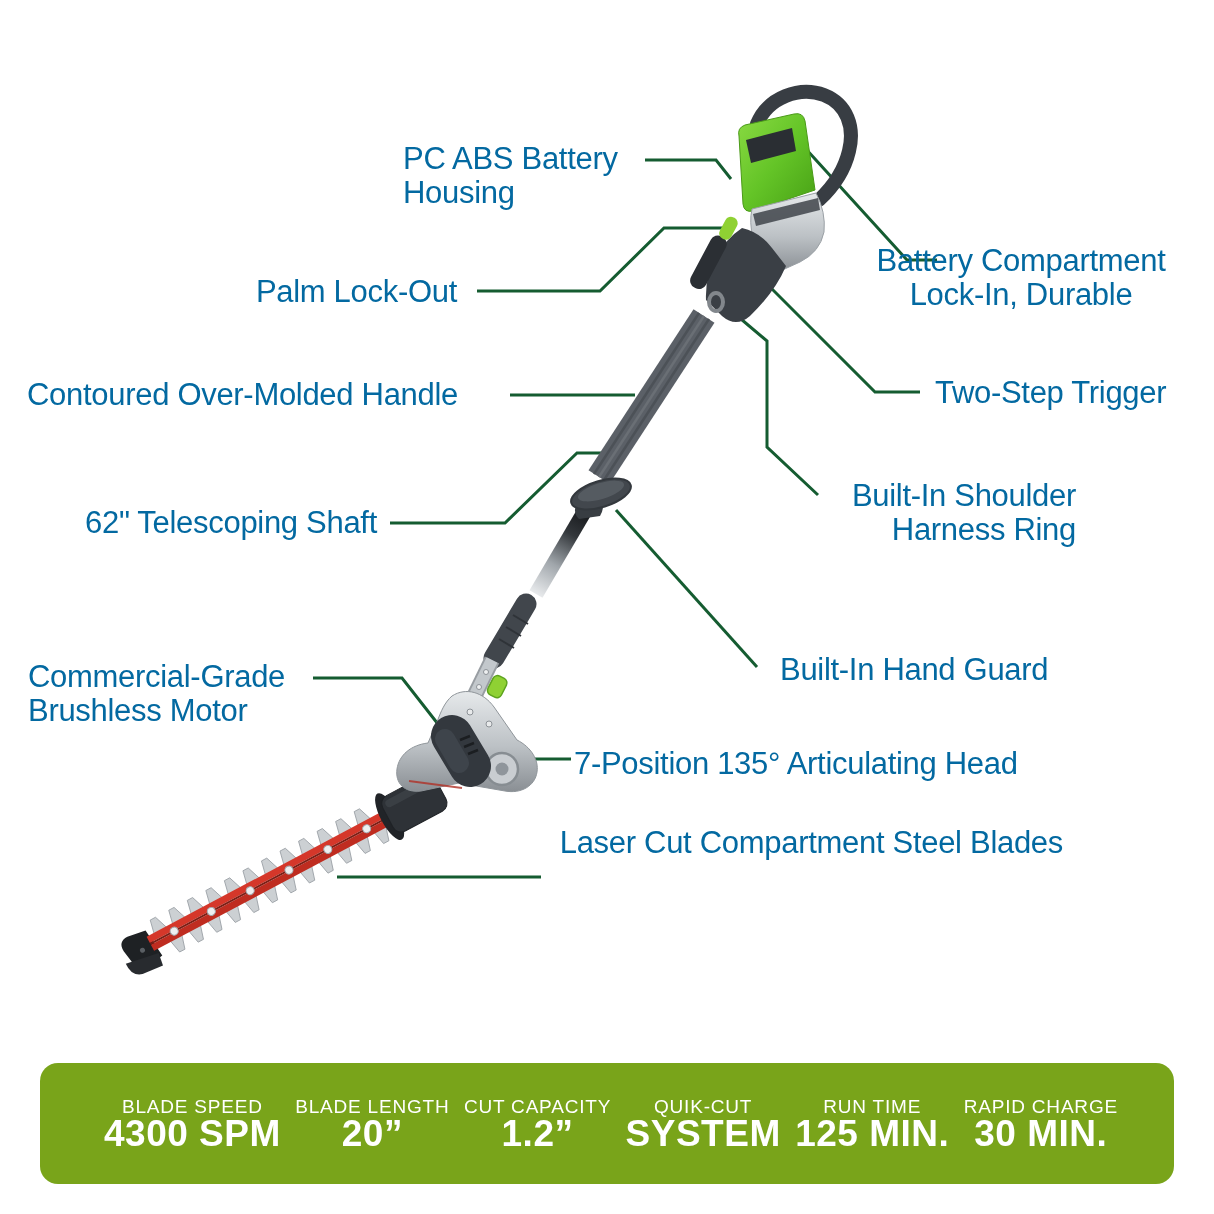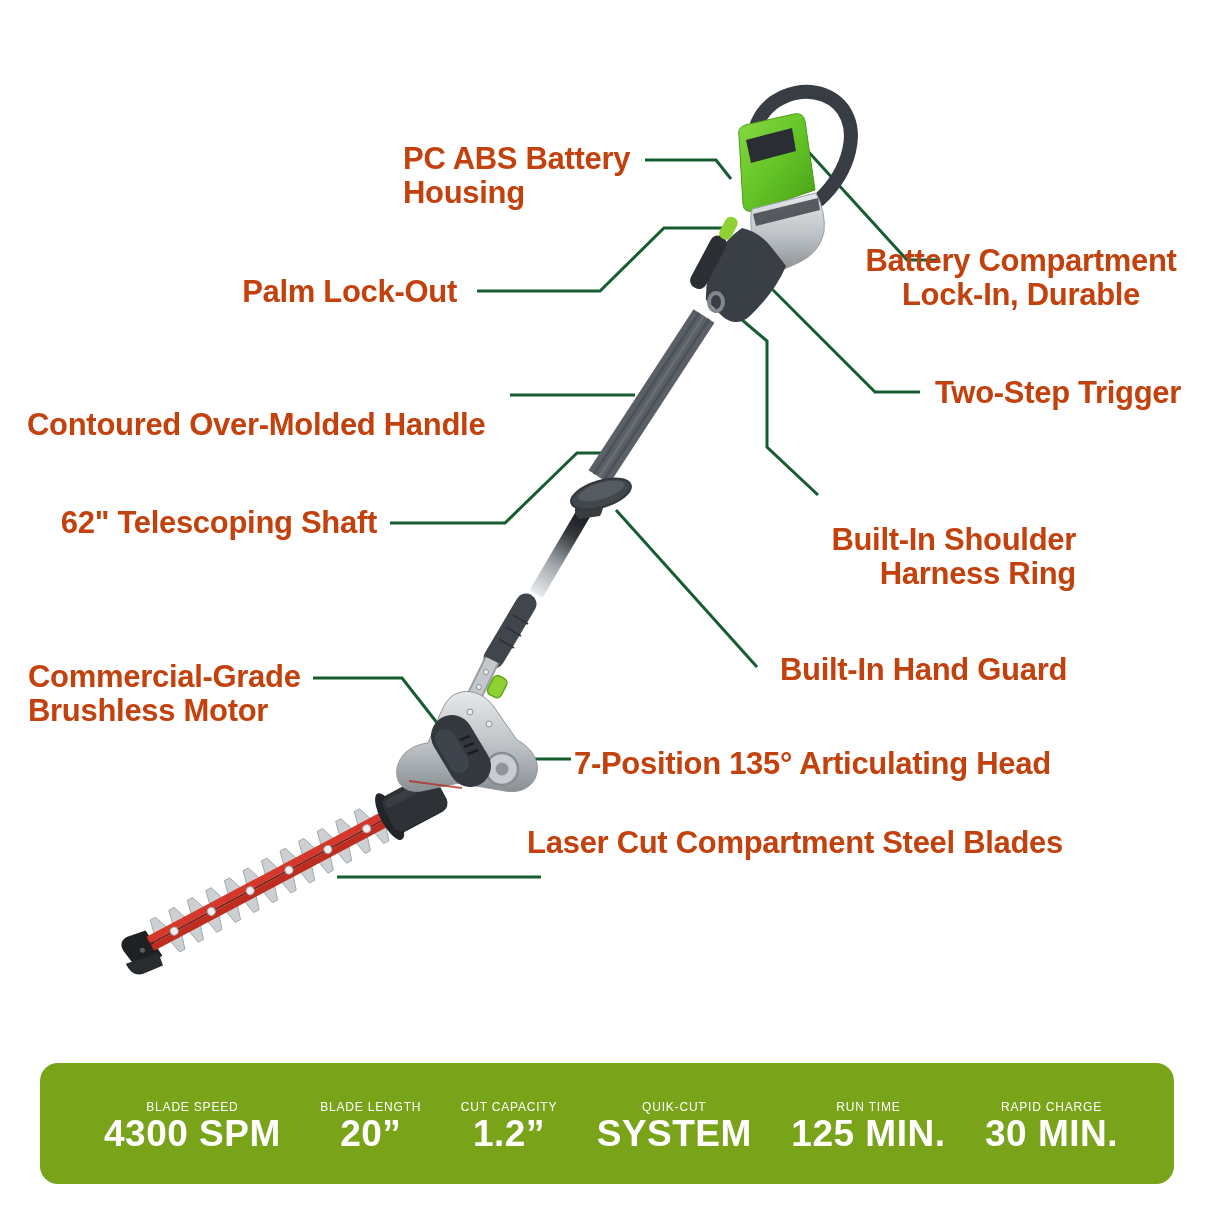--- a/index.html
+++ b/index.html
@@ -2,33 +2,33 @@
 <html><head>
 <meta charset="utf-8">
 <style>
   html,body{margin:0;padding:0;background:#ffffff;}
   .stage{
     position:relative;width:1214px;height:1214px;background:#ffffff;
     font-family:"Liberation Sans","DejaVu Sans",sans-serif;overflow:hidden;
   }
   svg.art{position:absolute;left:0;top:0;width:1214px;height:1214px;}
   .callout{
-    position:absolute;font-size:31px;line-height:34px;font-weight:700;
-    color:#c2410c;letter-spacing:-0.3px;white-space:nowrap;
+    position:absolute;font-size:31px;line-height:34px;font-weight:400;
+    color:#0369a1;letter-spacing:-0.3px;white-space:nowrap;
   }
   .callout .ln{display:block;}
   .ta-right{text-align:right;}
   .ta-center{text-align:center;}
   .banner{
     position:absolute;left:40px;top:1063px;width:1134px;height:121px;
     background:#79a41a;border-radius:18px;display:flex;align-items:center;
     justify-content:space-between;padding:0 56px 0 64px;box-sizing:border-box;
   }
   .spec{text-align:center;color:#ffffff;}
-  .spec .lbl{font-size:12px;font-weight:400;letter-spacing:0.8px;line-height:18px;}
+  .spec .lbl{font-size:19px;font-weight:400;letter-spacing:0.8px;line-height:18px;}
   .spec .val{font-size:37px;font-weight:700;letter-spacing:0.5px;line-height:30px;margin-top:3px;}
 </style>
 </head>
 <body>
 
 <div class="stage">
 
   <svg class="art" viewBox="0 0 1214 1214">
     <defs>
       <linearGradient id="gradGreenBox" x1="0" y1="0" x2="1" y2="1">
@@ -173,21 +173,21 @@
 
   <div class="callout" style="left:403px;top:142px;">
     <span class="ln">PC ABS Battery</span>
     <span class="ln">Housing</span>
   </div>
 
   <div class="callout ta-right" style="right:757px;top:275px;text-align:right;">
     <span class="ln">Palm Lock-Out</span>
   </div>
 
-  <div class="callout" style="left:27px;top:378px;margin-top:30px;">
+  <div class="callout" style="left:27px;top:378px;">
     <span class="ln">Contoured Over-Molded Handle</span>
   </div>
 
   <div class="callout ta-right" style="right:837px;top:506px;">
     <span class="ln">62" Telescoping Shaft</span>
   </div>
 
   <div class="callout" style="left:28px;top:660px;">
     <span class="ln">Commercial-Grade</span>
     <span class="ln">Brushless Motor</span>
@@ -195,21 +195,21 @@
 
   <div class="callout ta-center" style="left:855px;width:332px;top:244px;">
     <span class="ln">Battery Compartment</span>
     <span class="ln">Lock-In, Durable</span>
   </div>
 
   <div class="callout" style="left:935px;top:376px;">
     <span class="ln">Two-Step Trigger</span>
   </div>
 
-  <div class="callout ta-right" style="right:138px;top:479px;margin-top:44px;">
+  <div class="callout ta-right" style="right:138px;top:479px;">
     <span class="ln">Built-In Shoulder</span>
     <span class="ln">Harness Ring</span>
   </div>
 
   <div class="callout" style="left:768px;top:653px;margin-left:12px;">
     <span class="ln">Built-In Hand Guard</span>
   </div>
 
   <div class="callout" style="left:574px;top:747px;">
     <span class="ln">7-Position 135° Articulating Head</span>

